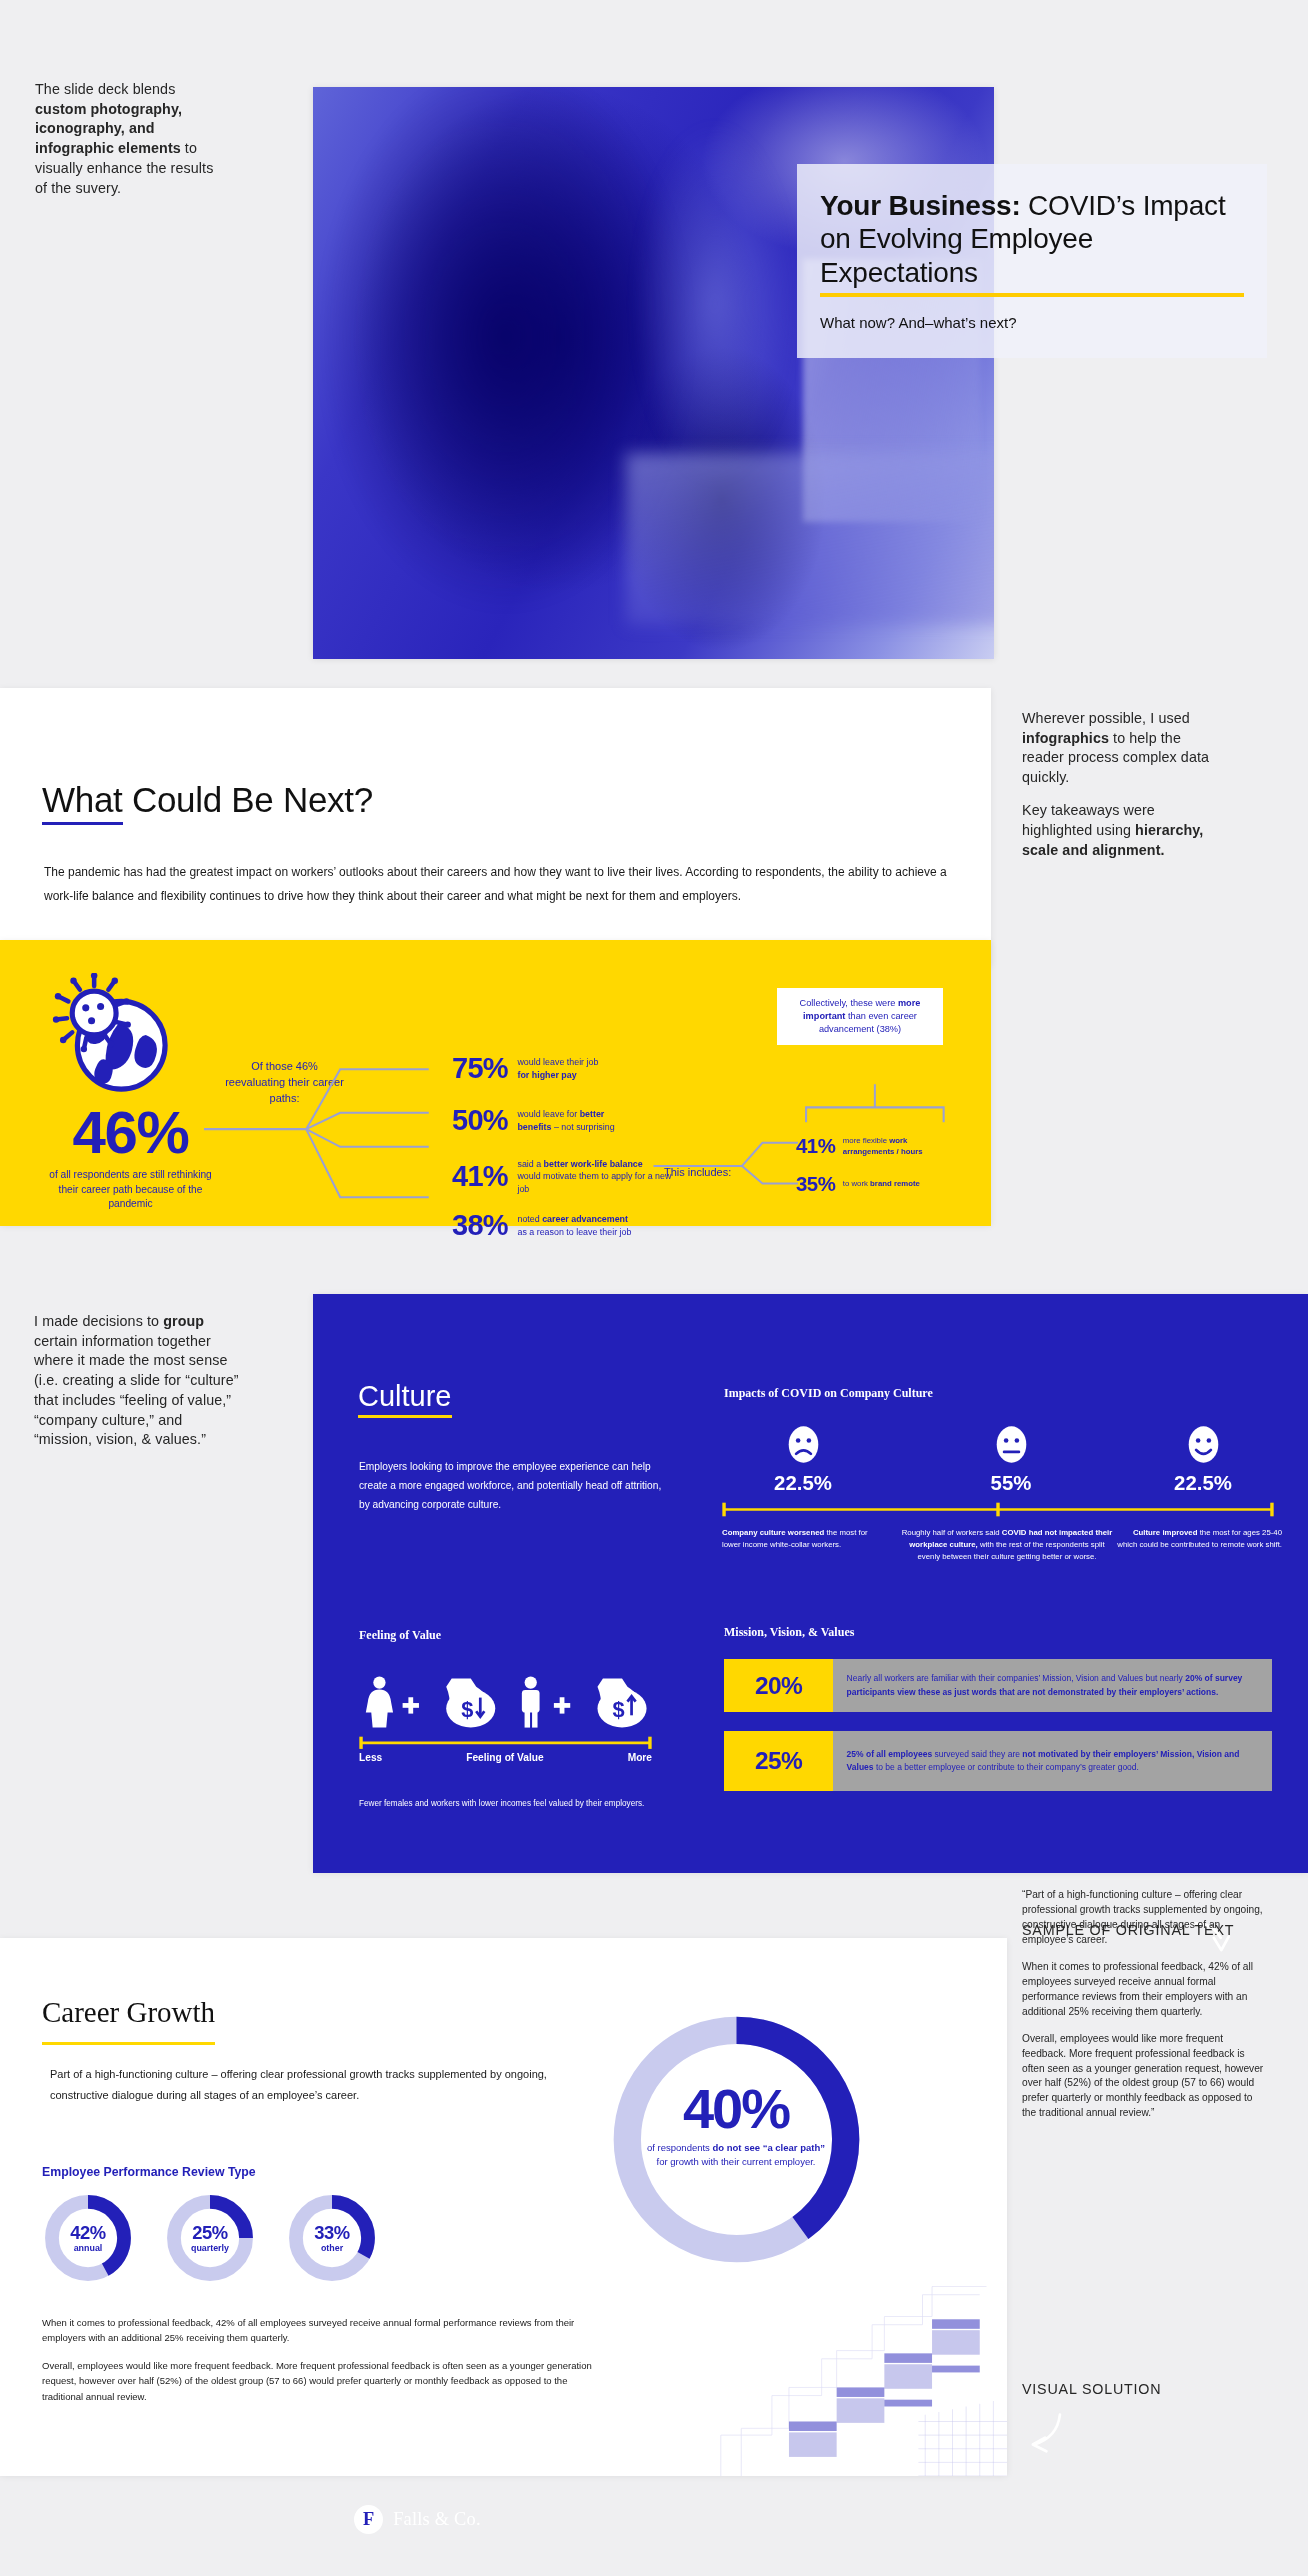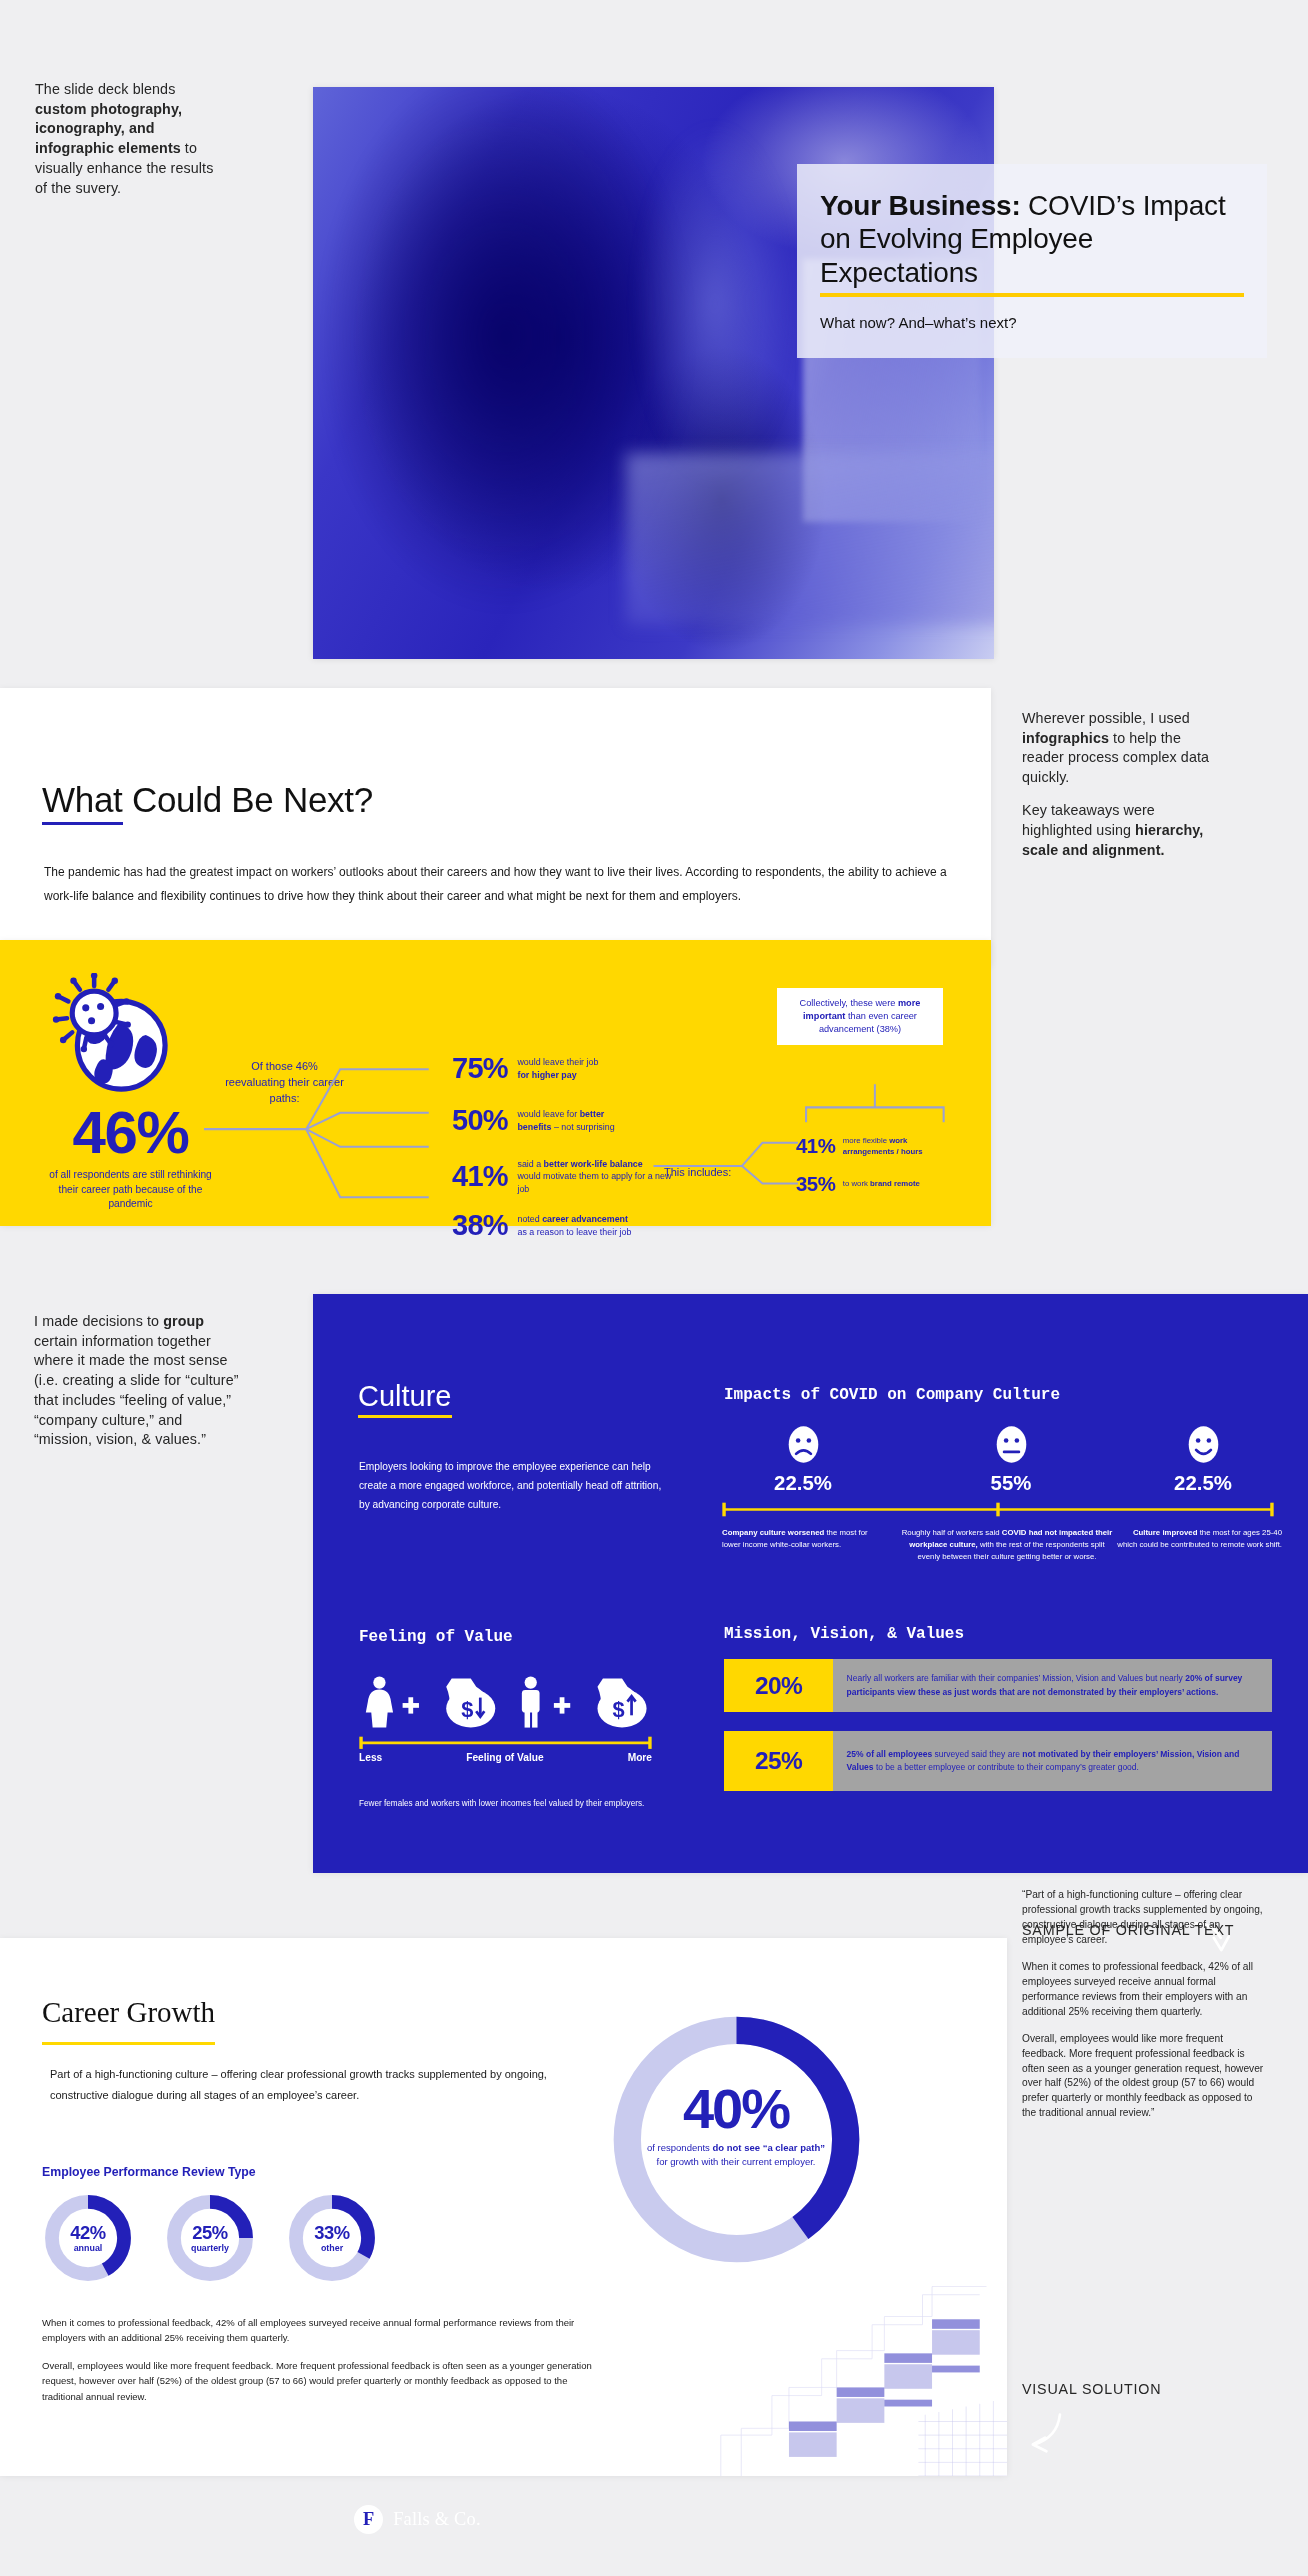--- a/index.html
+++ b/index.html
@@ -143,22 +143,22 @@
     position: absolute; left: 313px; top: 1294px; width: 995px; height: 579px;
     background: #2320b8; box-shadow: 0 1.4px 6.8px rgba(0,0,0,.08);
     color: #fff;
   }
   #culture-intro {
     position: absolute; left: 359px; top: 1458px; width: 303px;
     font-size: 10.2px; line-height: 1.85; color: #fff;
   }
 
   .sec-title {
-    position: absolute; font-size: 16px; font-weight: 700; color: #fff;
-    font-family: Liberation Mono, monospace;
+    position: absolute; font-size: 12px; font-weight: 700; color: #fff;
+    font-family: Liberation Serif, serif;
   }
   #t-impacts { left: 724px; top: 1386px; }
   #t-feeling  { left: 359px;  top: 1628px; }
   #t-mvv      { left: 724px; top: 1625px; }
 
   
   .face-col { position: absolute; width: 164px; text-align: center; }
   .face-col .pct { font-size: 20.4px; font-weight: 700; color: #fff; margin-top: 5.5px; line-height: 1; }
   #fc1 { left: 721px; top: 1424px; }
   #fc2 { left: 929px; top: 1424px; }

